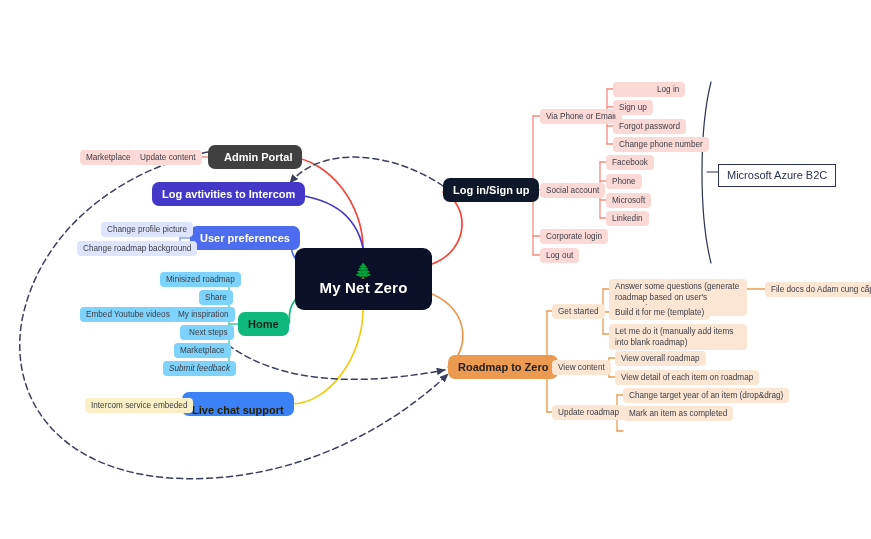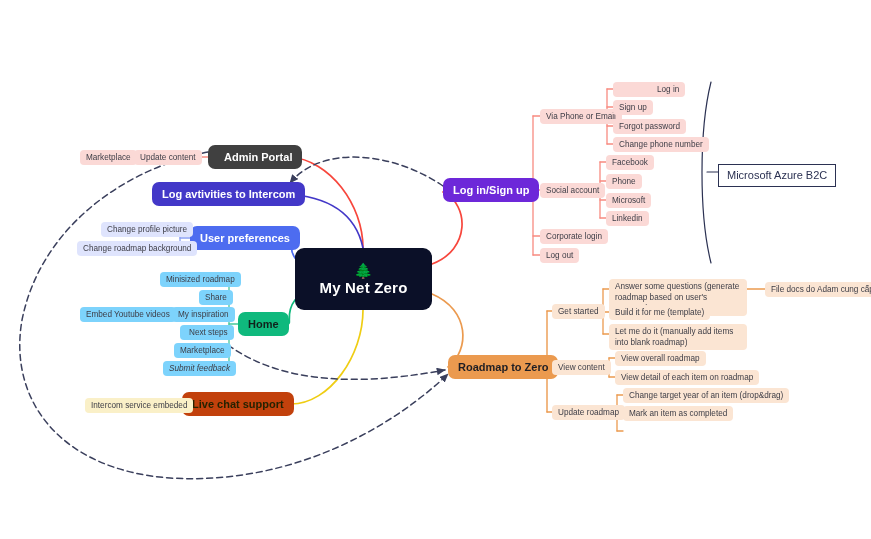--- a/index.html
+++ b/index.html
@@ -21,27 +21,27 @@
   
   #center{
     left:295px;top:248px;width:137px;height:62px;border-radius:9px;
     background:#0b1028;color:#ffffff;flex-direction:column;gap:1px;
     font-size:15px;font-weight:600;letter-spacing:.2px;
   }
   #center .emoji{font-size:15px;line-height:1;}
 
   
   .main{font-size:11px;font-weight:700;height:24px;padding:0 10px;}
-  #n-login      {left:443px;top:178px;background:#6d28d9;color:#fff;}
+  #n-login      {left:443px;top:178px;background:#0f172a;color:#fff;}
   #n-roadmap    {left:448px;top:355px;background:#eb9a4f;color:#1e1e24;}
   #n-admin      {left:208px;top:145px;background:#404040;color:#fff;padding-left:16px;}
   #n-intercom   {left:152px;top:182px;background:#4338c8;color:#fff;}
   #n-userpref   {left:190px;top:226px;background:#4d6cf0;color:#fff;}
   #n-home       {left:238px;top:312px;background:#0fb97d;color:#10231c;}
-  #n-livechat   {left:182px;top:392px;background:#c2410c;color:#262200;}
+  #n-livechat   {left:182px;top:392px;background:#3b82f6;color:#262200;align-items:flex-end;}
 
   
   .lf-red   {background:#fbd9d6;}
   .lf-org   {background:#fbe5d3;}
   .lf-blue  {background:#dfe4fd;}
   .lf-green {background:#7dd3fc;}
   .lf-yellow{background:#faf0c8;}
   .lf-plain {background:#fff;border:1.3px solid #2b3152;color:#2b3152;border-radius:0;
              padding:3px 8px;font-size:11px;}
 </style>

